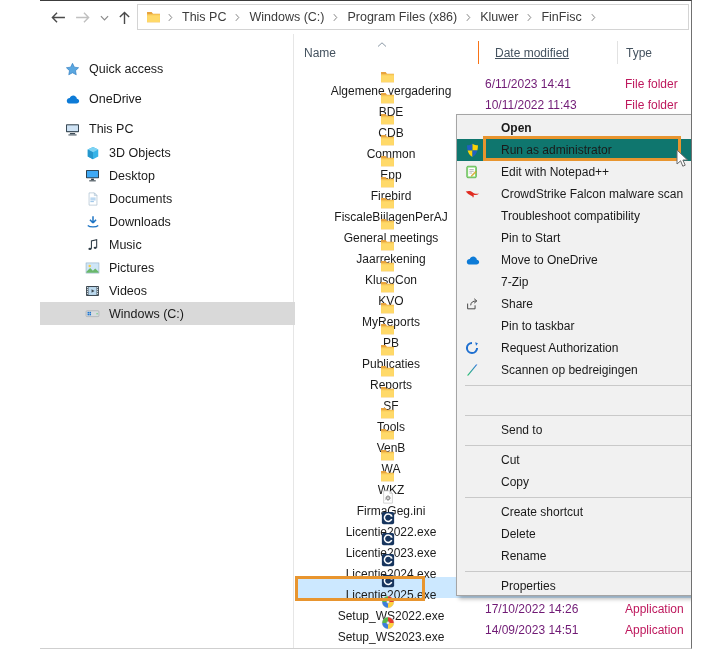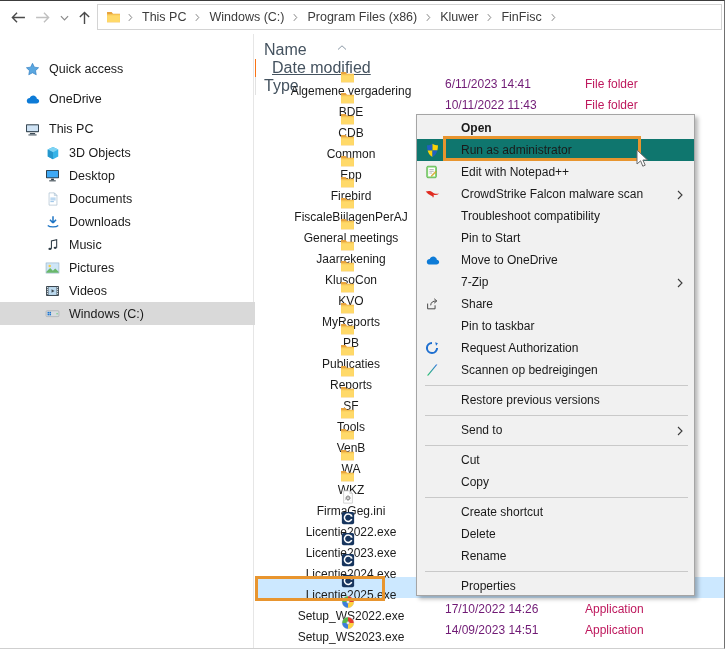--- a/index.html
+++ b/index.html
@@ -1,17 +1,17 @@
 <!DOCTYPE html>
 <html><head>
 <meta charset="utf-8">
 <style>
   html,body{margin:0;padding:0;background:#fff;font-family:"Liberation Sans","DejaVu Sans",sans-serif;}
-  .window{position:relative;width:725px;height:649px;background:#fff;overflow:hidden;box-sizing:border-box;
-          border-top:1px solid #3c3c3c;border-right:1px solid #707070;border-bottom:1px solid #cfcfcf;}
+  .window{position:relative;width:652px;height:649px;background:#fff;overflow:hidden;box-sizing:border-box;
+          border-top:1px solid #3c3c3c;border-right:1px solid #707070;border-bottom:1px solid #cfcfcf;margin-left:40px;}
   
   .toolbar{position:absolute;left:0;top:0;width:100%;height:33px;background:#fff;}
   .navbtns{position:absolute;left:0;top:0;width:97px;height:33px;display:flex;align-items:center;}
   .navbtn{display:flex;align-items:center;justify-content:center;height:26px;}
   .nb-back{width:26px;margin-left:4px;}
   .nb-fwd{width:26px;}
   .nb-drop{width:16px;}
   .nb-up{width:24px;}
   .addressbar{position:absolute;left:97px;top:3px;right:2px;height:26px;border:1px solid #d4d4d4;background:#fff;
               display:flex;align-items:center;box-sizing:border-box;}
@@ -23,21 +23,21 @@
   .sidebar{position:absolute;left:0;top:0;width:254px;height:100%;border-right:1px solid #e6e6e6;
            box-sizing:border-box;padding-top:23px;background:#fff;}
   .sb-item{height:24px;display:flex;align-items:center;width:244px;font-size:12.5px;color:#1a1a1a;}
   .sb-root{padding-left:24px;}
   .sb-child{height:23px;padding-left:44px;}
   .sb-gap{margin-top:6px;}
   .sb-selected{background:#d9d9d9;}
   .sb-item .icon{width:17px;height:17px;display:flex;align-items:center;justify-content:center;margin-right:8px;flex:0 0 17px;}
   
   .filelist{position:absolute;left:255px;top:0;right:0;bottom:0;background:#fff;}
-  .header-row{position:absolute;left:0;top:7px;right:0;height:23px;display:flex;font-size:16px;color:#44525f;flex-direction:column;}
+  .header-row{position:absolute;left:0;top:7px;right:0;height:23px;display:flex;font-size:12px;color:#44525f;}
   .hcell{display:flex;align-items:center;box-sizing:border-box;}
   .hc-name{width:183px;padding-left:9px;position:relative;}
   .hc-date{width:139px;padding-left:16px;border-left:1px solid #f97316;text-decoration:underline;}
   .hc-type{flex:1;padding-left:8px;border-left:1px solid #e2e2e2;}
   .sort-caret{position:absolute;left:82px;top:-5px;}
   .rows{position:absolute;left:0;top:39px;right:0;}
   .frow{height:21px;display:flex;align-items:center;font-size:12px;}
   .frow.selected{background:#cce8ff;}
   .fc-name{width:183px;display:flex;align-items:center;padding-left:9px;box-sizing:border-box;color:#1b1b1b;flex-direction:column;}
   .fc-name .icon{width:15px;height:15px;display:flex;align-items:center;justify-content:center;margin-right:7px;flex:0 0 15px;}
@@ -767,21 +767,20 @@
             <path d="M2.2 14.2L12.6 1.8h1.6L4 14.2z" fill="url(#dsg)"></path>
           </svg>
         </span>
         <span class="mlabel">Scannen op bedreigingen</span>
       </div>
       <div class="menu-sep">
         <div></div>
       </div>
       <div class="menu-item">
         <span class="micon"></span>
-        <span class="mlabel">Restore previous versions</span>
       </div>
       <div class="menu-sep">
         <div></div>
       </div>
       <div class="menu-item">
         <span class="micon"></span>
         <span class="mlabel">Send to</span>
         <span class="submenu-arrow"><svg viewBox="0 0 6 10" width="6" height="10">
             <path d="M1 1l4 4-4 4" fill="none" stroke="#3c3c3c" stroke-width="1.1"></path>
           </svg></span>

